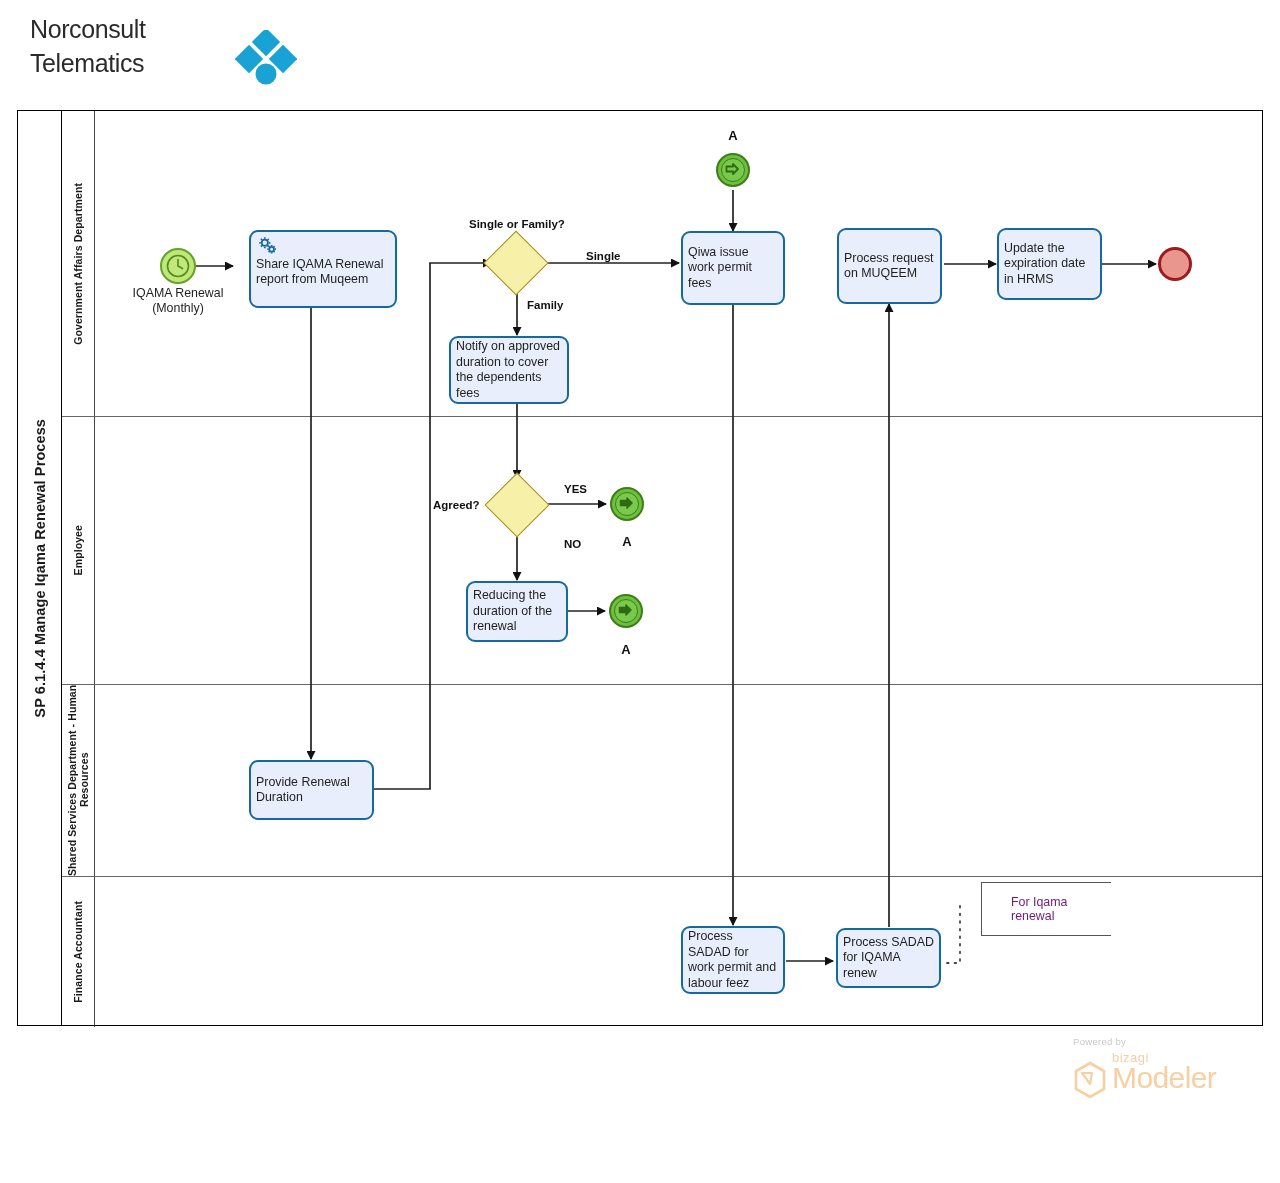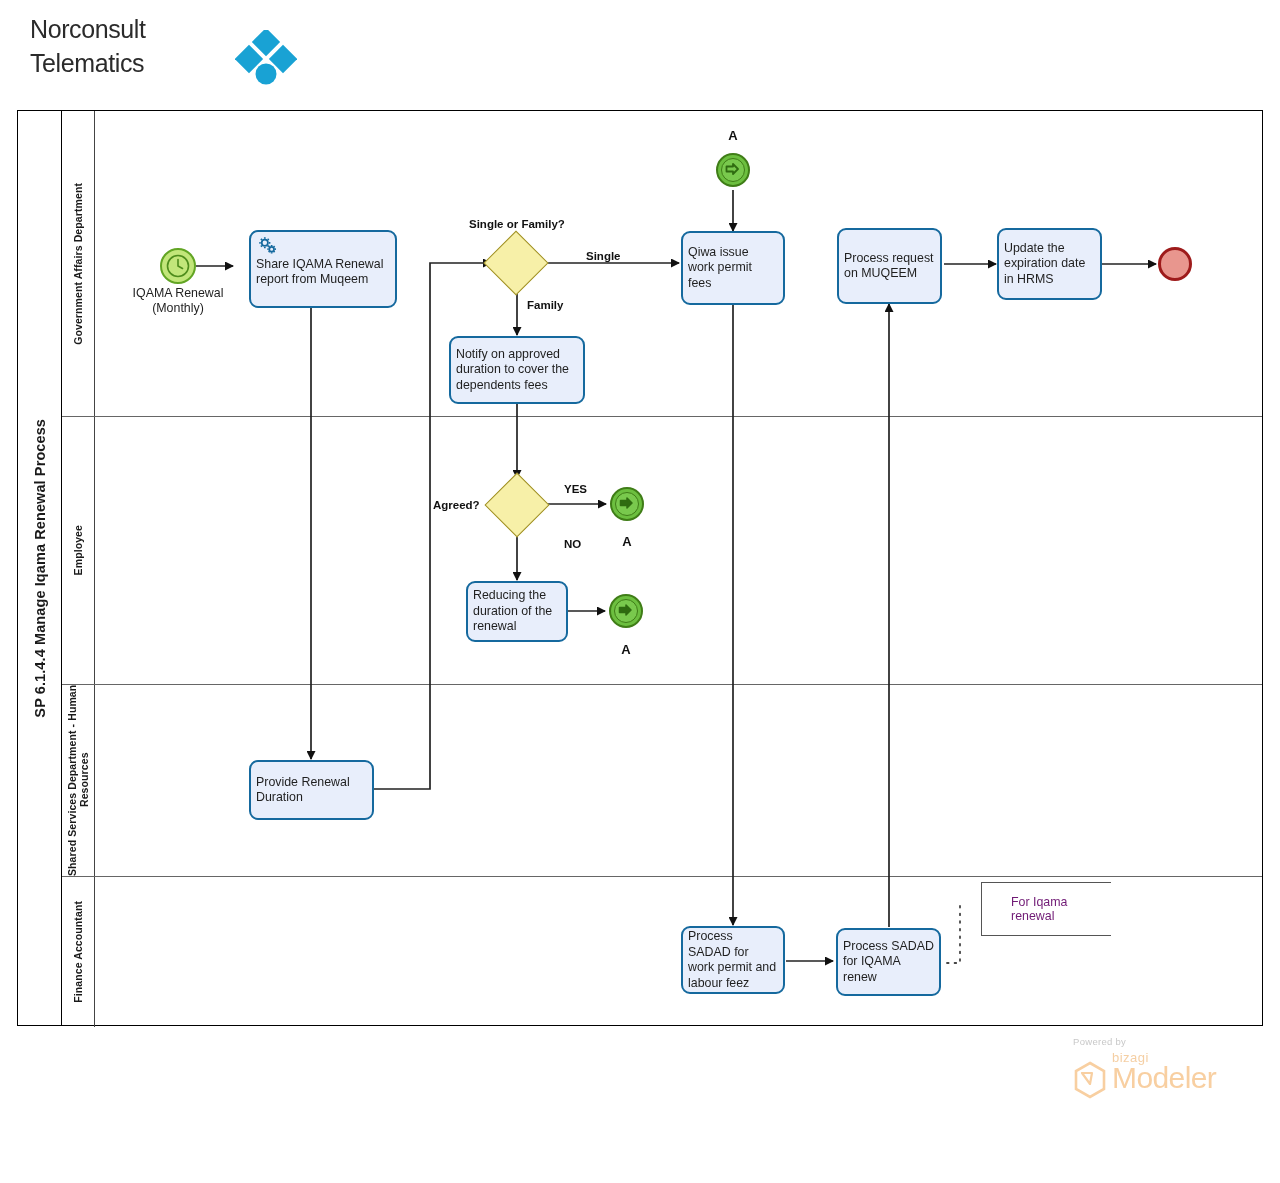--- a/index.html
+++ b/index.html
@@ -166,21 +166,21 @@
     </g>
   </svg>
   <span>Share IQAMA Renewal report from Muqeem</span>
 </div>
 
 <div class="gw" style="left:493px;top:240px;"></div>
 <div class="gw-label" style="left:469px;top:218px;">Single or Family?</div>
 <div class="flow-label" style="left:586px;top:250px;text-align:center;">Single</div>
 <div class="flow-label" style="left:527px;top:299px;">Family</div>
 
-<div class="task" style="left:449px;top:336px;width:136px;height:68px;">
+<div class="task" style="left:449px;top:336px;width:120px;height:68px;">
   <span>Notify on approved duration to cover the dependents fees</span>
 </div>
 
 <div class="evt link" style="left:716px;top:153px;">
   <div class="inner">
     <svg viewBox="0 0 24 24" width="24" height="24" style="position:absolute;left:-1.8px;top:-1.8px;">
       <path d="M6.5,9.5 L13,9.5 L13,7 L18,12 L13,17 L13,14.5 L6.5,14.5 z" fill="none" stroke="#2f6b10" stroke-width="1.8" stroke-linejoin="round"></path>
     </svg>
   </div>
 </div>
@@ -228,21 +228,21 @@
 <div class="ev-label" style="left:609px;top:642px;width:34px;">A</div>
 
 <div class="task" style="left:249px;top:760px;width:125px;height:60px;">
   <span>Provide Renewal Duration</span>
 </div>
 
 <div class="task" style="left:681px;top:926px;width:104px;height:68px;">
   <span>Process SADAD for work permit and labour feez</span>
 </div>
 
-<div class="task" style="left:836px;top:928px;width:105px;height:68px;">
+<div class="task" style="left:836px;top:928px;width:105px;height:60px;">
   <span>Process SADAD for IQAMA renew</span>
 </div>
 
 <div id="annotation" style="left:981px;top:882px;width:130px;height:54px;">
   <span>For Iqama renewal</span>
 </div>
 
 <div id="footer">
   <div class="pwd">Powered by</div>
   <svg class="hex" viewBox="0 0 40 40">

